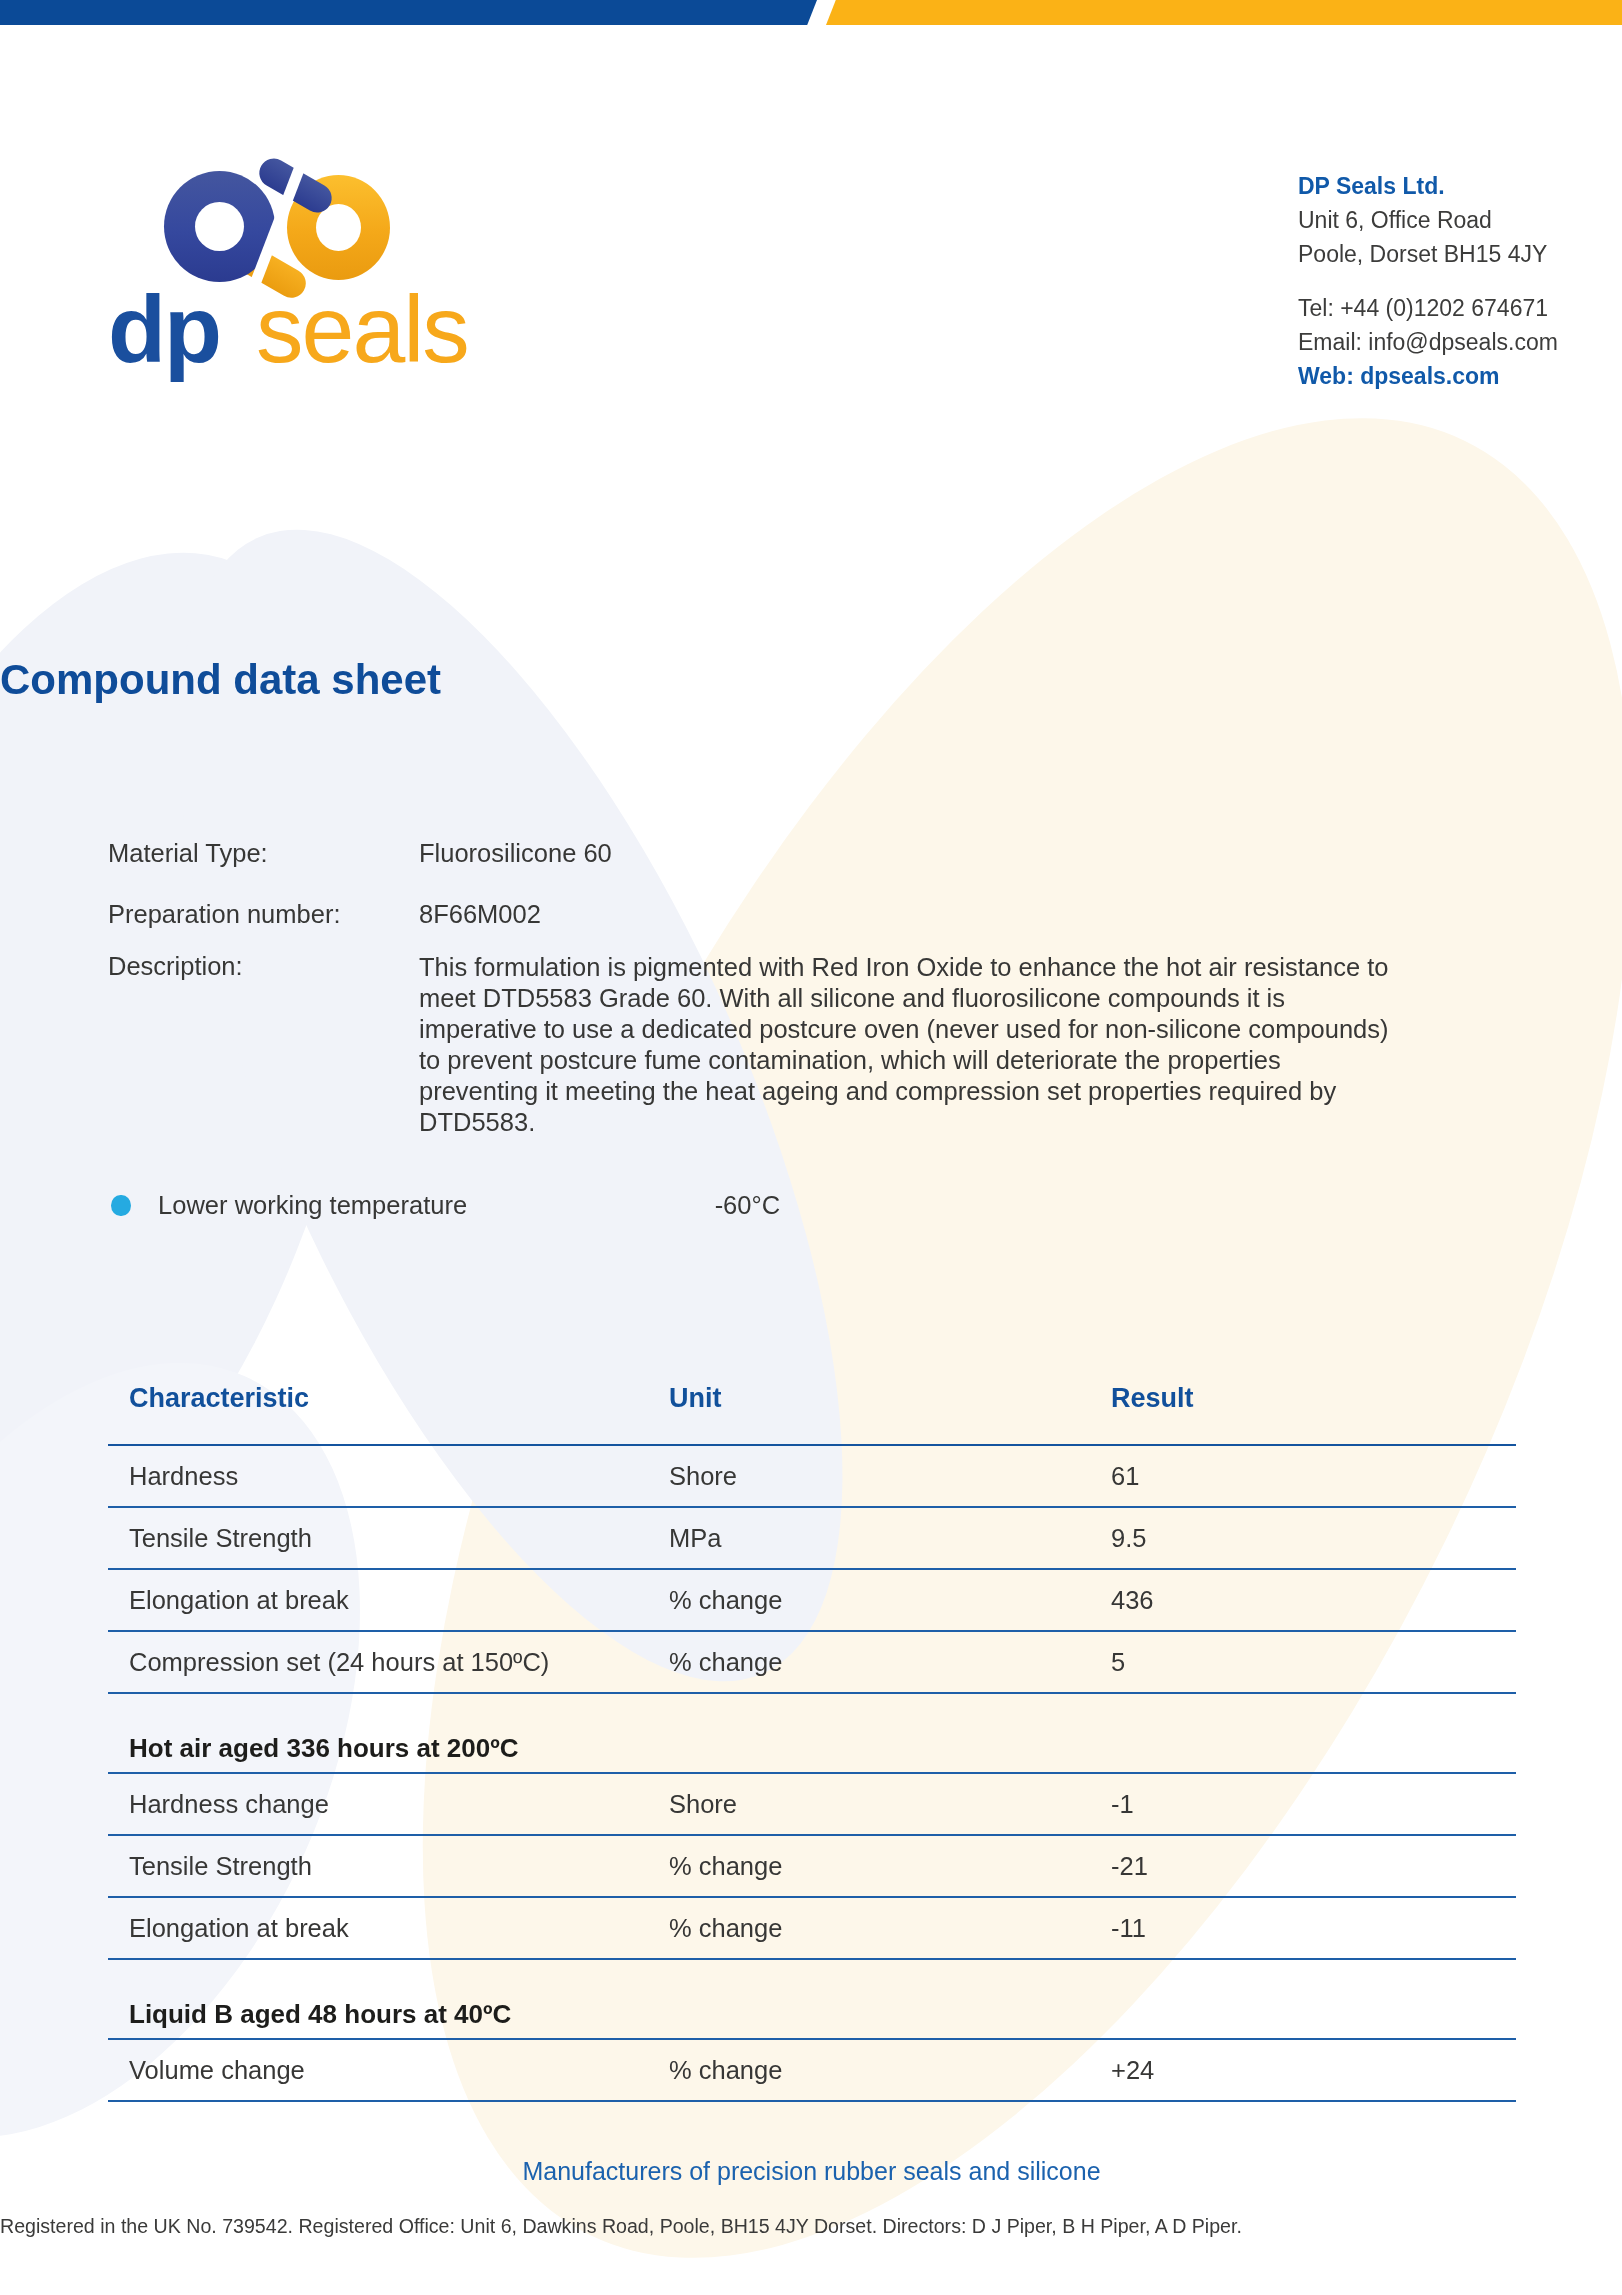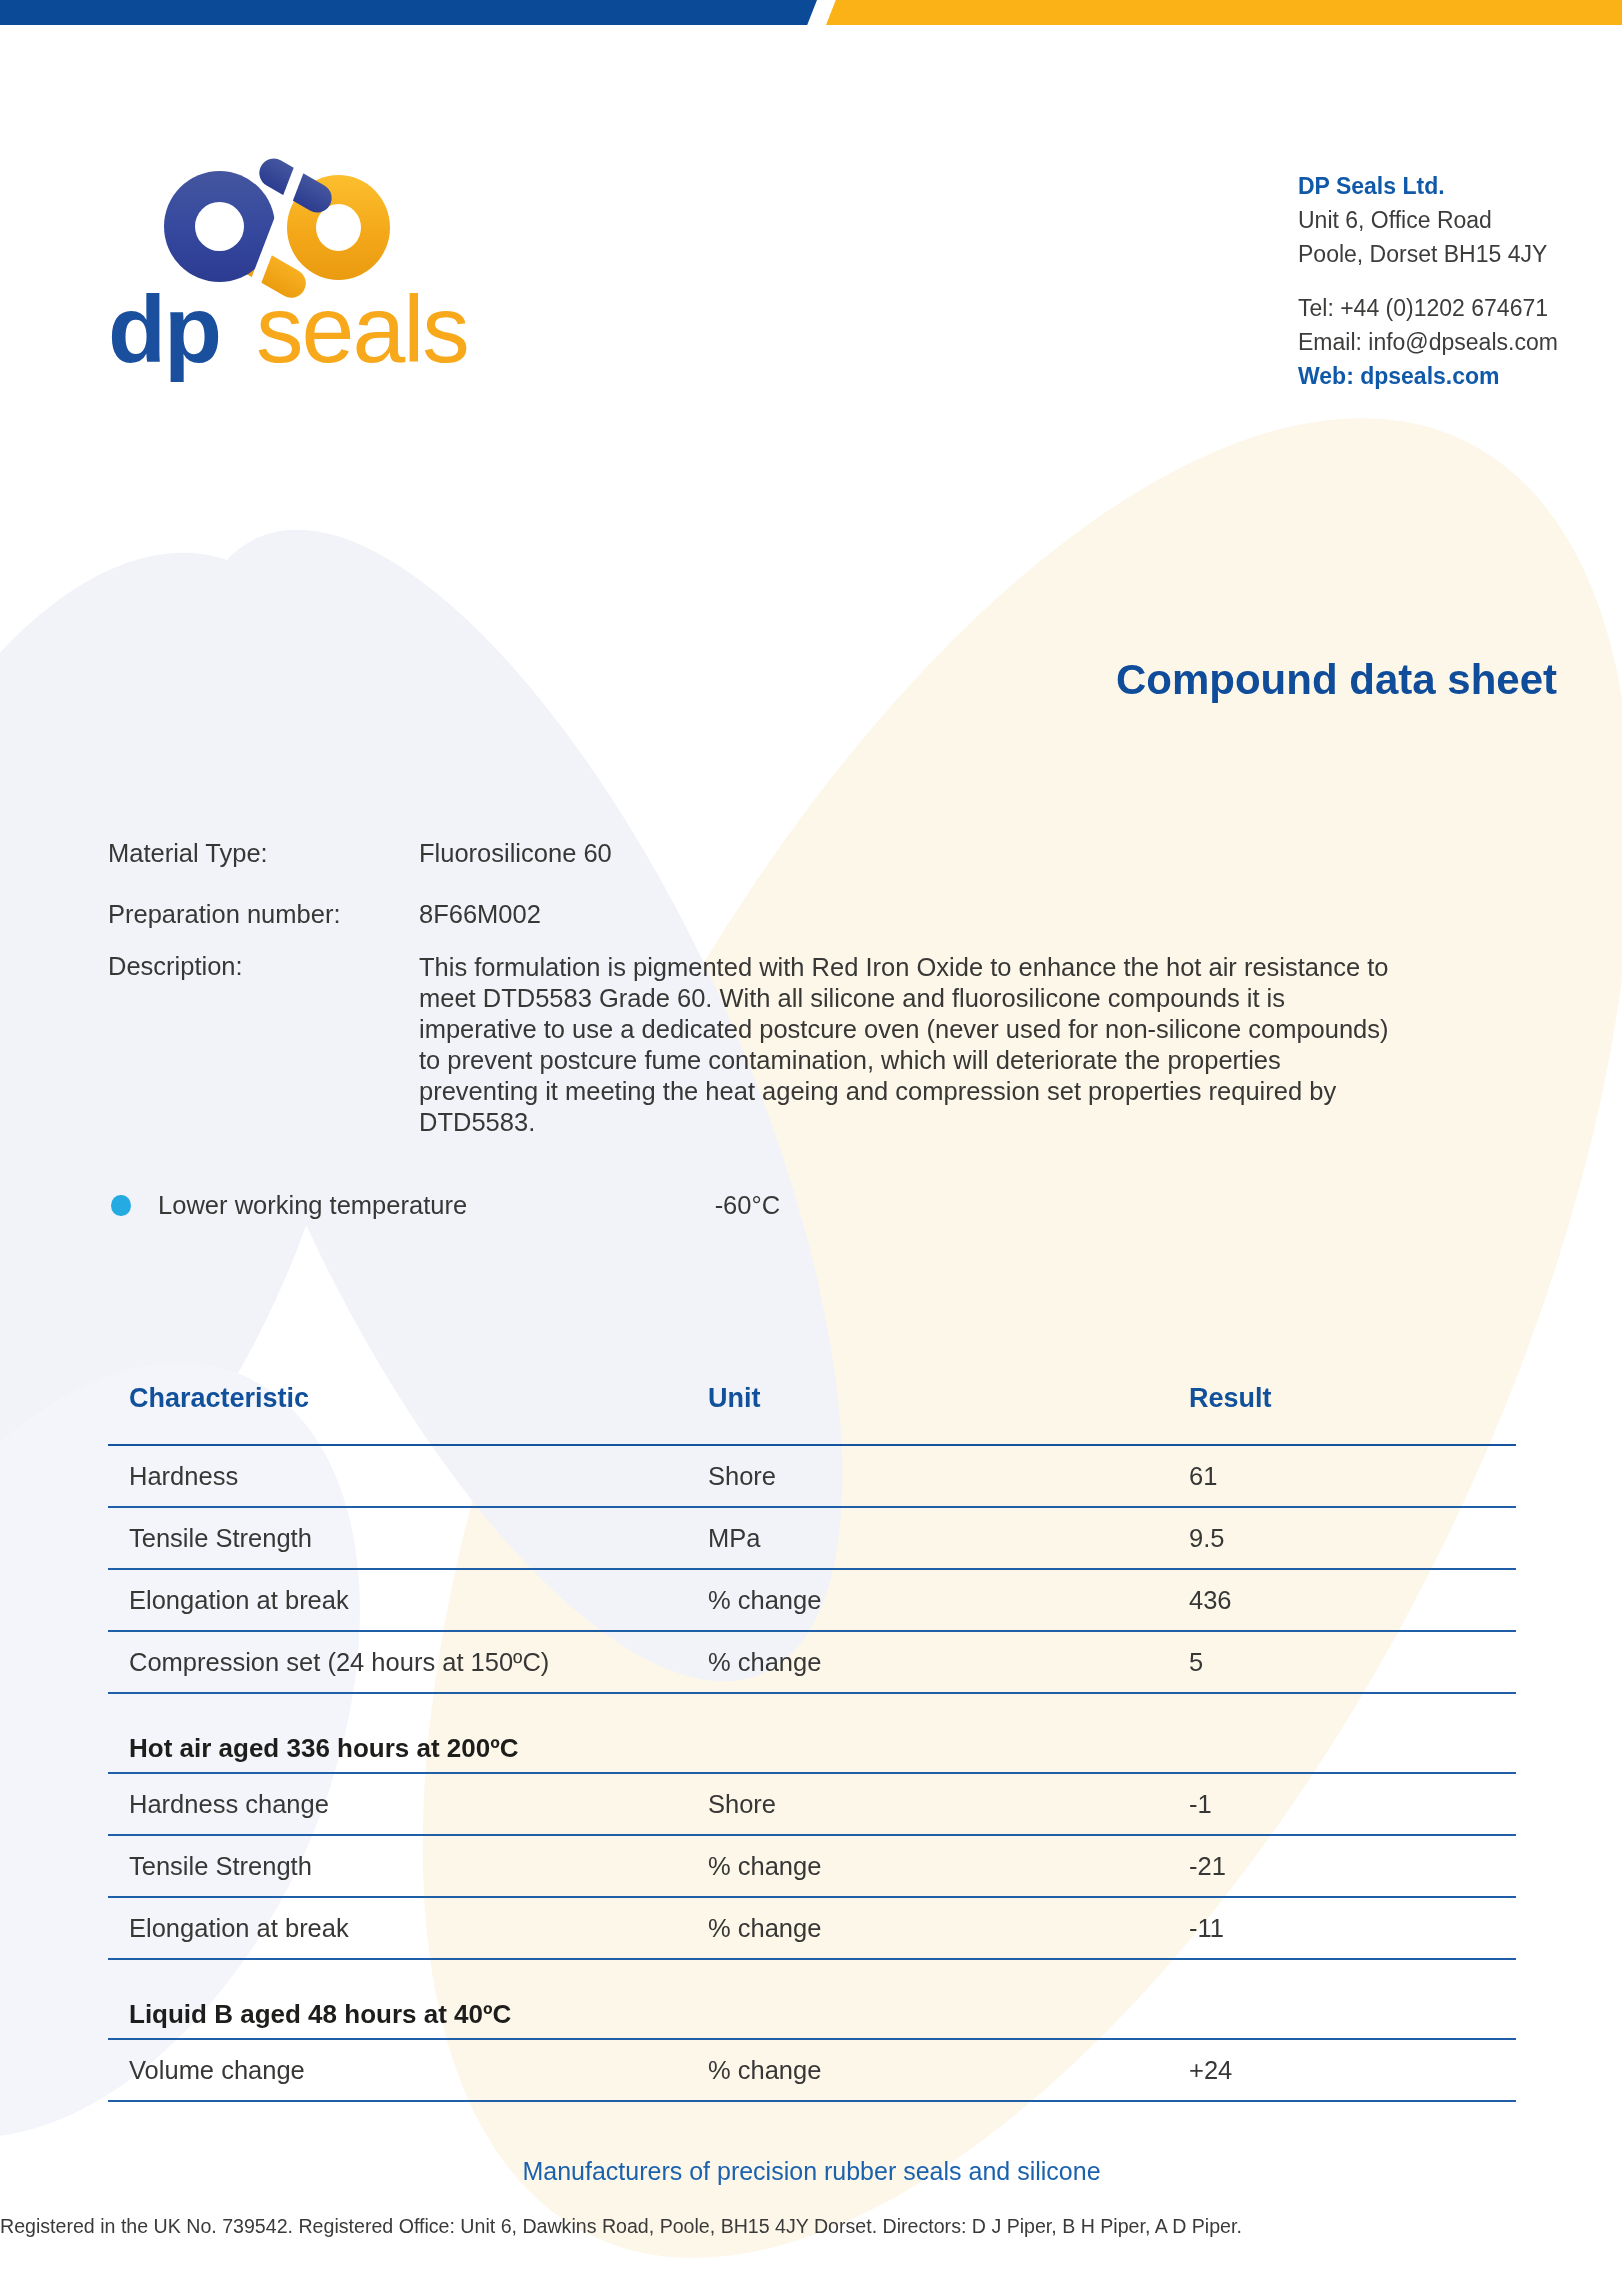--- a/index.html
+++ b/index.html
@@ -45,21 +45,21 @@
   .wm-dp    { font-weight:700; color:#1a4f9e; }
   .wm-seals { font-weight:400; color:#f7a81b;margin-left:36px; }
 
   
   .contact { position:absolute; left:1298px; top:169px; font-size:23px; line-height:34px; color:#3c3c3b; }
   .contact .co    { font-weight:700; color:#1059a9; }
   .contact .gap   { height:19.6px; }
   .contact .webln { font-weight:700; color:#1059a9; }
 
   
-  .title { position:absolute; left:0; top:656px; width:1557px; text-align:right;
+  .title { position:absolute; left:0; top:656px; width:1557px; text-align:left;
            font-size:42px; font-weight:700; color:#0f4c99; }
 
   
   .inforow { position:absolute; left:108px; display:flex; font-size:25.5px; color:#373736; }
   .inforow .lbl { width:311px; flex:0 0 311px; }
   .row-material    { top:839px; }
   .row-preparation { top:900px; }
   .row-description { top:952px; }
   .row-description .val { width:985px; line-height:31px; }
 
@@ -68,21 +68,21 @@
   .bullet-row { display:flex; align-items:center; height:61px; }
   .dot { width:19.6px; height:21.6px; border-radius:50%; margin-right:27.5px; flex:0 0 19.6px; }
   .dot-red   { background:#d7282f; }
   .dot-green { background:#4cae4f; }
   .dot-blue  { background:#25aae1; }
   .bullet-row .blabel { width:517px; font-size:25.5px; }
   .bullet-row .bval   { width:105px; font-size:25.5px; text-align:right; }
 
   
   .dtable { position:absolute; left:108px; top:1374px; width:1408px; font-size:25.5px; }
-  .trow, .thead-row { display:grid; grid-template-columns:561px 442px 1fr; align-items:center;gap:39px; }
+  .trow, .thead-row { display:grid; grid-template-columns:561px 442px 1fr; align-items:center; }
   .thead-row { height:72px; align-items:start; padding-top:9.2px;
                border-bottom:2.6px solid #14549f; font-weight:700; color:#11509b; font-size:27px; }
   .thead-row > div:first-child, .trow > div:first-child { padding-left:21px; }
   .trow { height:62px; border-bottom:2px solid #1e5fa8; }
   .spacer { height:36px; }
   .sect { display:flex; align-items:flex-end; height:44px; padding-left:21px; padding-bottom:7.9px;
           border-bottom:2px solid #1e5fa8; font-weight:700; color:#1d1d1b; font-size:26px; }
 
   
   .tagline { position:absolute; left:0; top:2157px; width:1623px; text-align:center;

